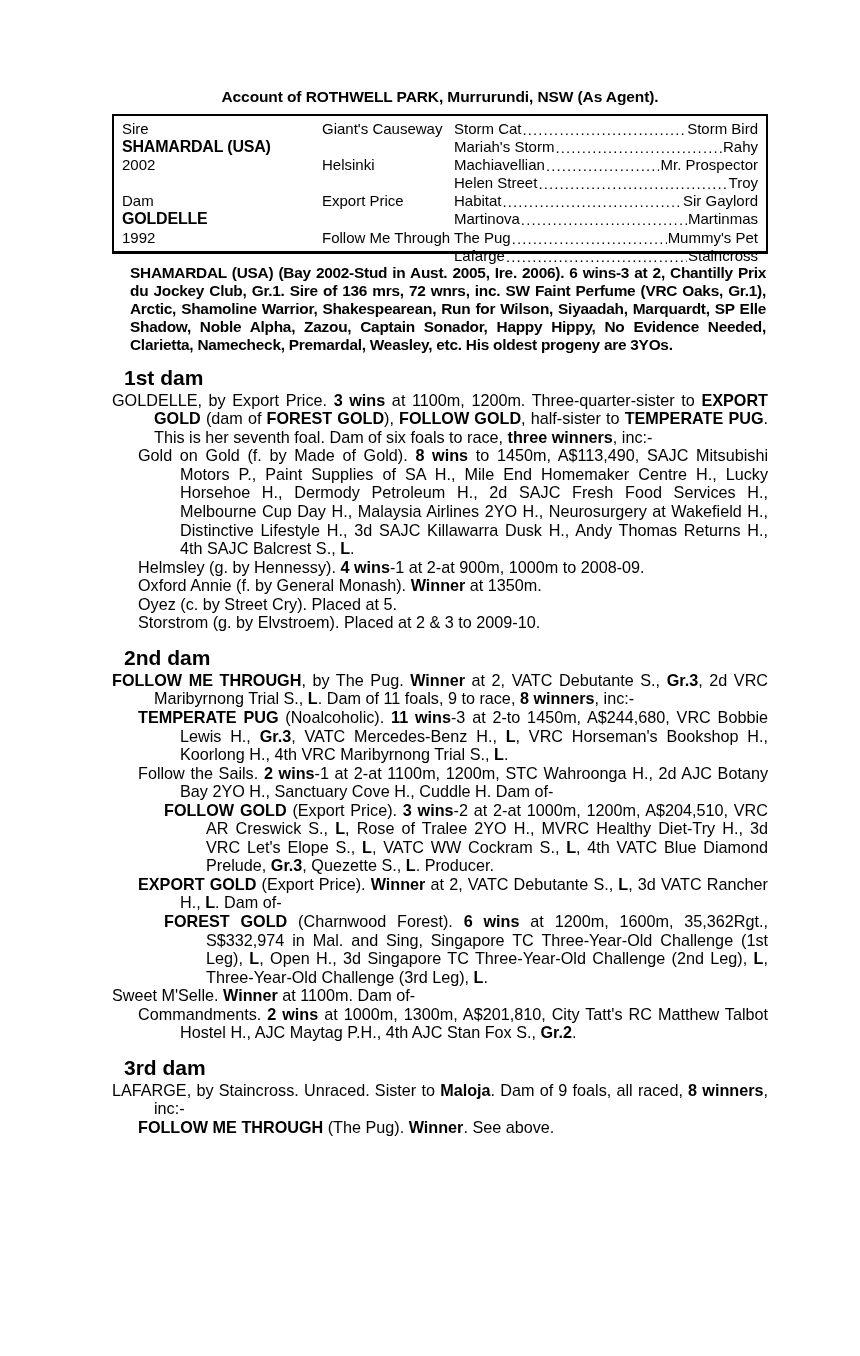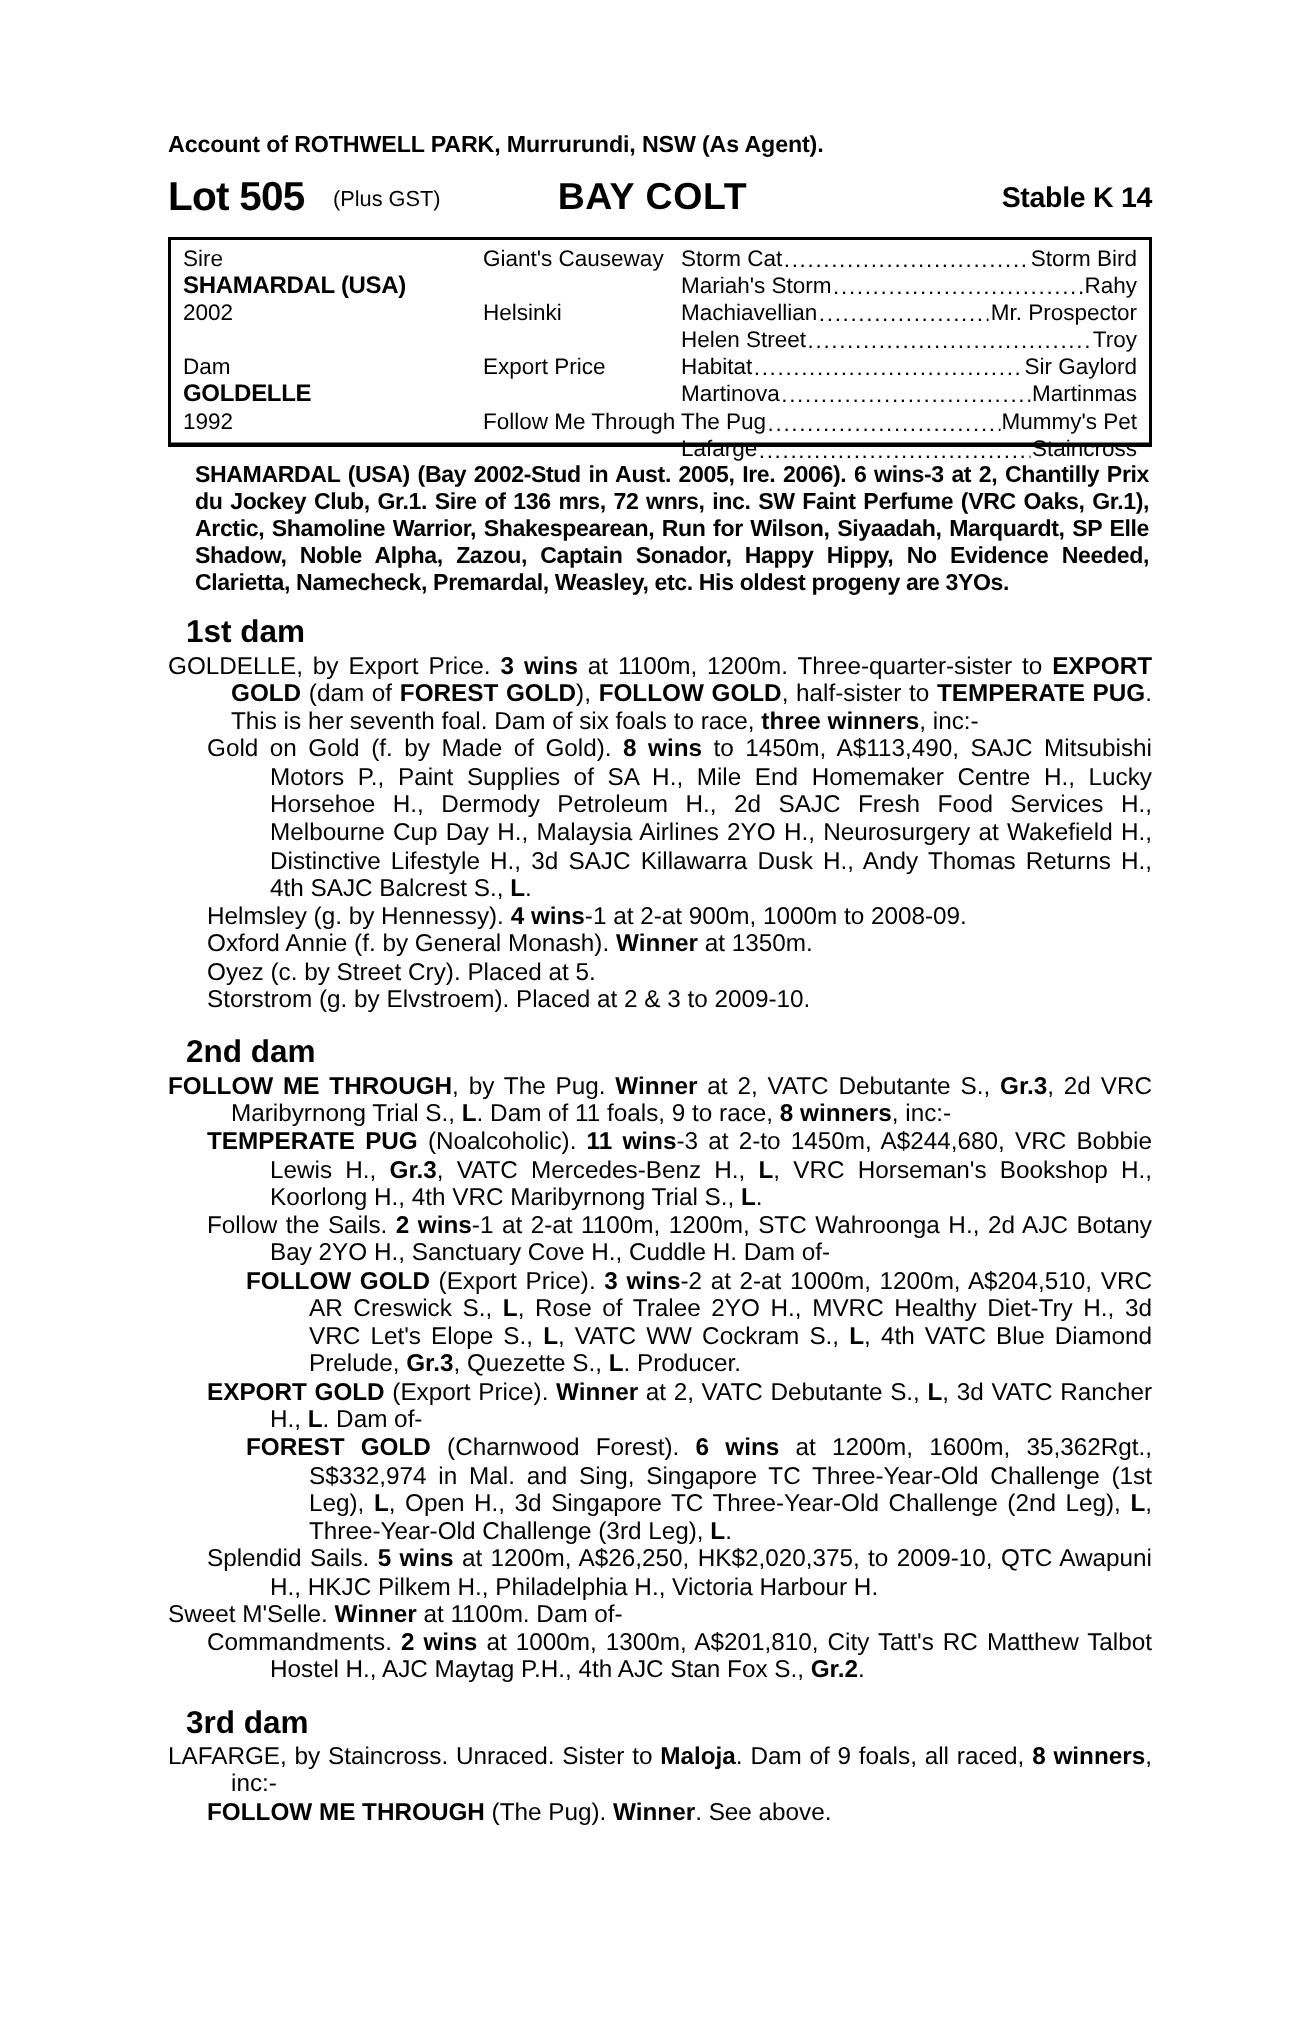--- a/index.html
+++ b/index.html
@@ -10,20 +10,21 @@
     -webkit-font-smoothing:antialiased;
   }
   .page{
     position:relative;
     width:860px;height:1356px;
     box-sizing:border-box;
     padding:0 92px 0 112px;
   }
   
   .account{
+    text-align:center;
     font-weight:bold;
     font-size:15.5px;
     letter-spacing:-0.1px;
     padding-top:88px;
     white-space:nowrap;
   }
   .lotline{
     position:relative;
     height:34px;
     margin-top:10px;
@@ -121,26 +122,20 @@
   .nj{text-align:left;}
   b{font-weight:bold;}
 </style>
 </head>
 <body>
 
 <div class="page">
 
   <div class="account">Account of ROTHWELL PARK, Murrurundi, NSW (As Agent).</div>
 
-  <div class="lotline">
-    <span class="lot">Lot 505</span>
-    <span class="gst">(Plus GST)</span>
-    <span class="colour">BAY COLT</span>
-    <span class="stable">Stable K 14</span>
-  </div>
 
 
   <div class="ped" id="ped-table">
       <div class="ped-row">
         <span class="c1">Sire</span>
         <span class="c2">Giant's Causeway</span>
         <span class="c3">
           <span class="n1">Storm Cat</span>
           <span class="leader">..........................................................................................</span>
           <span class="n2">Storm Bird</span>
@@ -221,21 +216,20 @@
       <div class="entry lvl1">Oxford Annie (f. by General Monash). <b>Winner</b> at 1350m.</div>
       <div class="entry lvl1">Oyez (c. by Street Cry). Placed at 5.</div>
       <div class="entry lvl1">Storstrom (g. by Elvstroem). Placed at 2 &amp; 3 to 2009-10.</div>
       <div class="damhead">2nd dam</div>
       <div class="entry lvl0"><b>FOLLOW ME THROUGH</b>, by The Pug. <b>Winner</b> at 2, VATC Debutante S., <b>Gr.3</b>, 2d VRC Maribyrnong Trial S., <b>L</b>. Dam of 11 foals, 9 to race, <b>8 winners</b>, inc:-</div>
       <div class="entry lvl1"><b>TEMPERATE PUG</b> (Noalcoholic). <b>11 wins</b>-3 at 2-to 1450m, A$244,680, VRC Bobbie Lewis H., <b>Gr.3</b>, VATC Mercedes-Benz H., <b>L</b>, VRC Horseman's Bookshop H., Koorlong H., 4th VRC Maribyrnong Trial S., <b>L</b>.</div>
       <div class="entry lvl1">Follow the Sails. <b>2 wins</b>-1 at 2-at 1100m, 1200m, STC Wahroonga H., 2d AJC Botany Bay 2YO H., Sanctuary Cove H., Cuddle H. Dam of-</div>
       <div class="entry lvl2"><b>FOLLOW GOLD</b> (Export Price). <b>3 wins</b>-2 at 2-at 1000m, 1200m, A$204,510, VRC AR Creswick S., <b>L</b>, Rose of Tralee 2YO H., MVRC Healthy Diet-Try H., 3d VRC Let's Elope S., <b>L</b>, VATC WW Cockram S., <b>L</b>, 4th VATC Blue Diamond Prelude, <b>Gr.3</b>, Quezette S., <b>L</b>. Producer.</div>
       <div class="entry lvl1"><b>EXPORT GOLD</b> (Export Price). <b>Winner</b> at 2, VATC Debutante S., <b>L</b>, 3d VATC Rancher H., <b>L</b>. Dam of-</div>
       <div class="entry lvl2"><b>FOREST GOLD</b> (Charnwood Forest). <b>6 wins</b> at 1200m, 1600m, 35,362Rgt., S$332,974 in Mal. and Sing, Singapore TC Three-Year-Old Challenge (1st Leg), <b>L</b>, Open H., 3d Singapore TC Three-Year-Old Challenge (2nd Leg), <b>L</b>, Three-Year-Old Challenge (3rd Leg), <b>L</b>.</div>
-      <div class="entry lvl1">Splendid Sails. <b>5 wins</b> at 1200m, A$26,250, HK$2,020,375, to 2009-10, QTC Awapuni H., HKJC Pilkem H., Philadelphia H., Victoria Harbour H.</div>
       <div class="entry lvl0">Sweet M'Selle. <b>Winner</b> at 1100m. Dam of-</div>
       <div class="entry lvl1">Commandments. <b>2 wins</b> at 1000m, 1300m, A$201,810, City Tatt's RC Matthew Talbot Hostel H., AJC Maytag P.H., 4th AJC Stan Fox S., <b>Gr.2</b>.</div>
       <div class="damhead">3rd dam</div>
       <div class="entry lvl0">LAFARGE, by Staincross. Unraced. Sister to <b>Maloja</b>. Dam of 9 foals, all raced, <b>8 winners</b>, inc:-</div>
       <div class="entry lvl1 nj"><b>FOLLOW ME THROUGH</b> (The Pug). <b>Winner</b>. See above.</div>
     </div>
 
 </div>
 
 </body></html>

